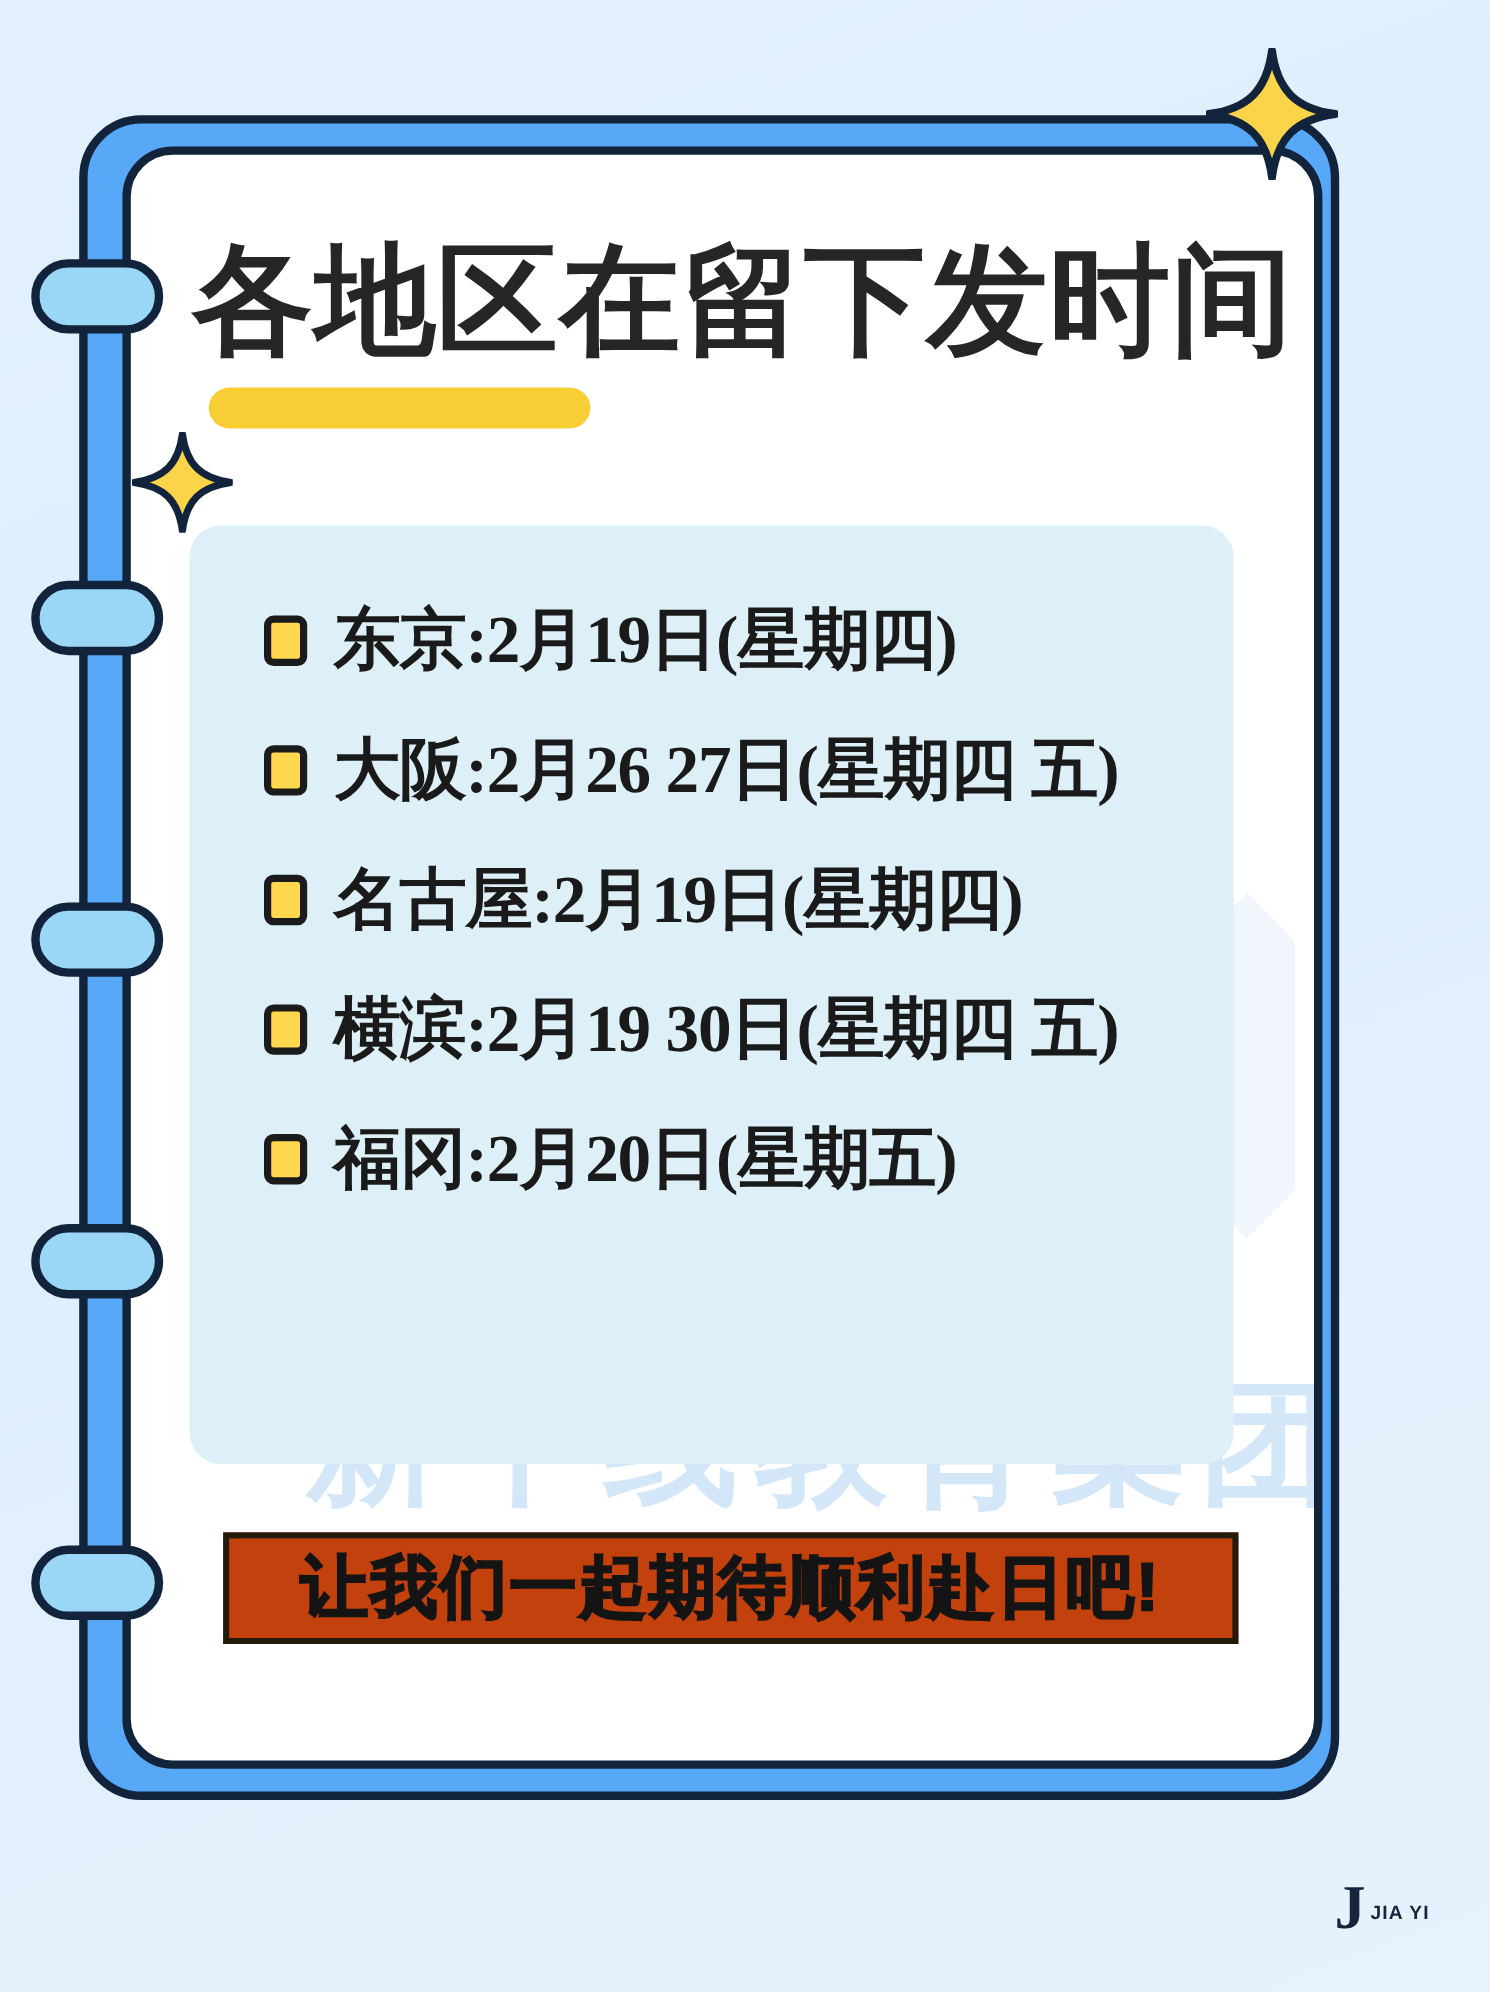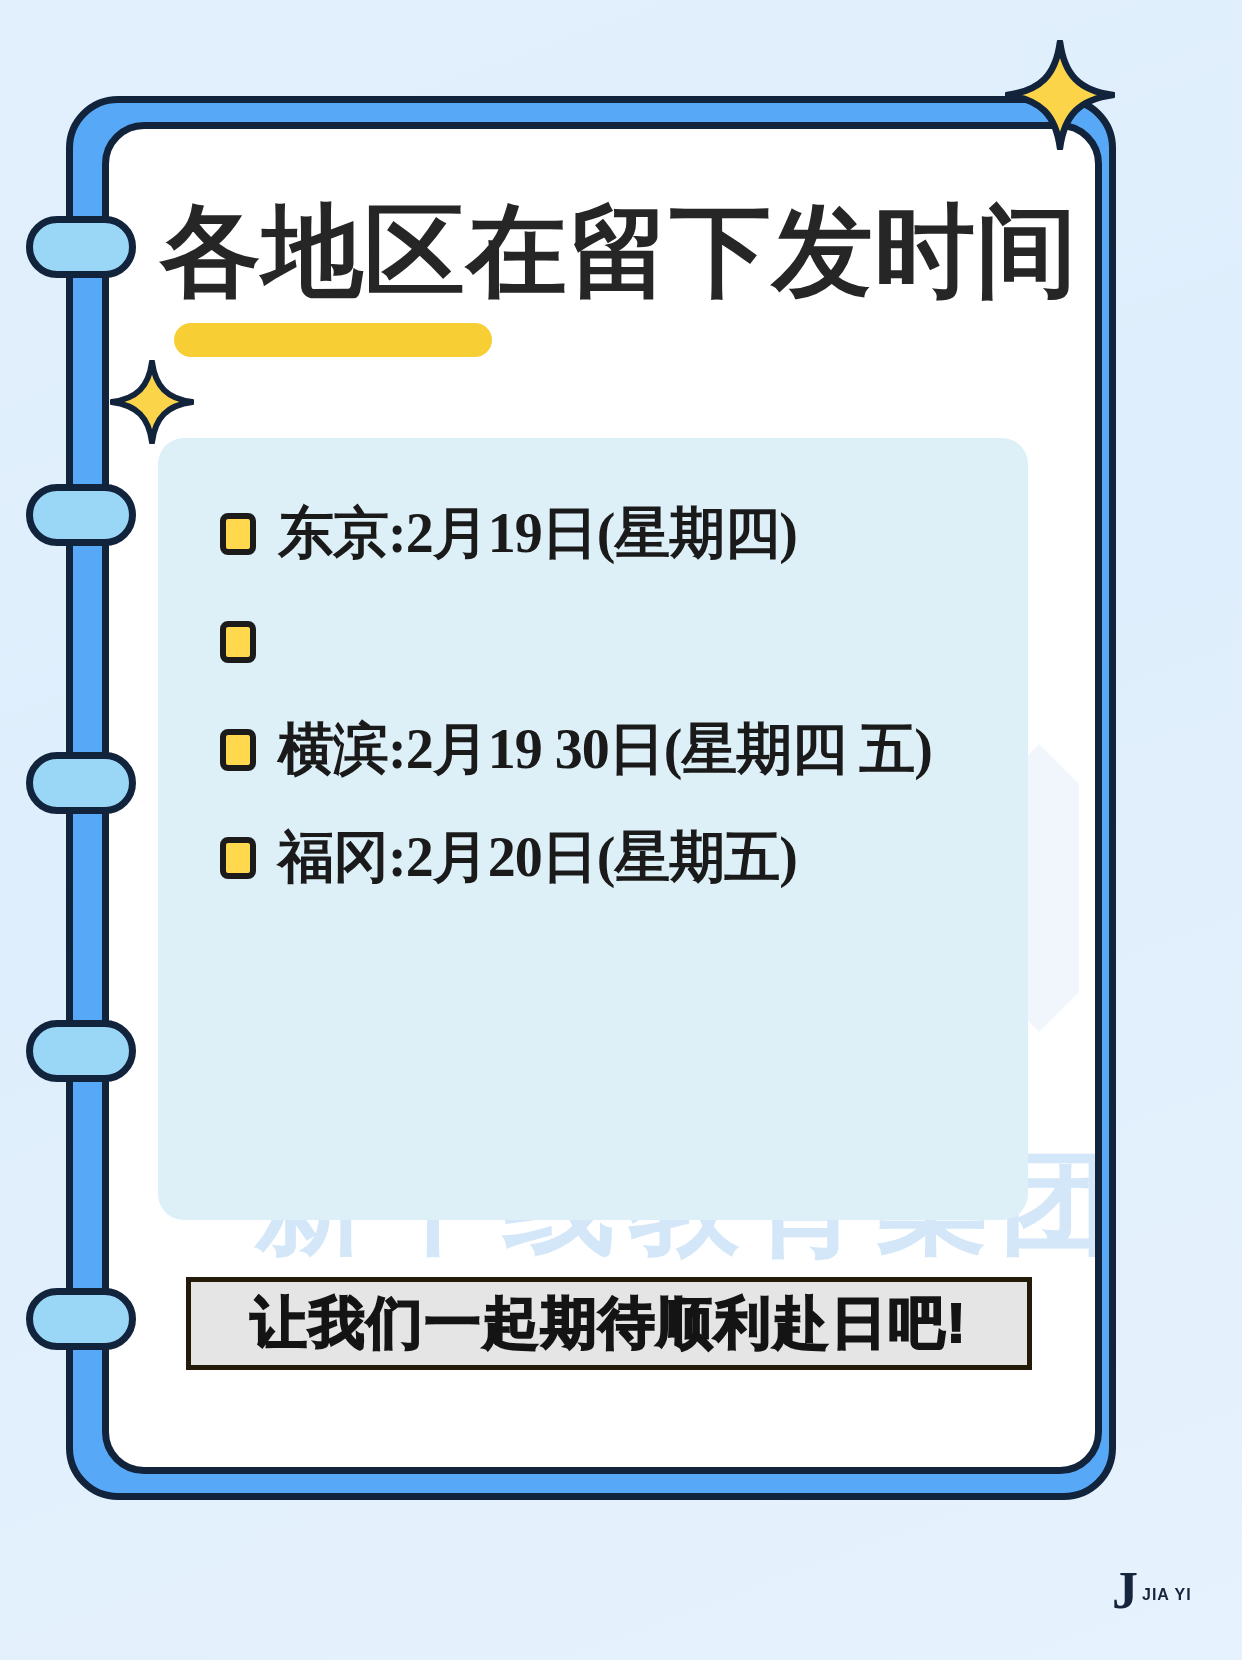--- a/index.html
+++ b/index.html
@@ -164,21 +164,21 @@
   }
   .item-text .rest { position: relative; z-index: 1; text-align: right; }
 
   
   #cta-banner {
     position: absolute;
     left: 186px;
     top: 1277px;
     width: 846px;
     height: 93px;
-    background: #e5e5e5;
+    background: #c2410c;
     border: 5px solid #231a0a;
     display: flex;
     align-items: center;
     justify-content: center;
   }
   #cta-text {
     font-size: 56px;
     font-weight: 900;
     color: #141414;
     letter-spacing: 2px;
@@ -253,23 +253,28 @@
   <div id="title-underline"></div>
 </div>
 
 <div id="list-panel">
 
   <div class="list-item">
     <span class="bullet-square"></span>
     <span class="item-text"><span class="hl">东京:2月19</span><span class="rest">日(星期四)</span></span>
   </div>
 
-
-  <div class="list-item">
-    <span class="bullet-square"></span>
+  <div class="list-item">
+    <span class="bullet-square"></span>
+    <span class="item-text"><span class="hl">大阪:2月26 27</span><span class="rest">日(星期四 五)</span></span>
+  </div>
+
+  <div class="list-item">
+    <span class="bullet-square"></span>
+    <span class="item-text"><span class="hl">名古屋:2月19</span><span class="rest">日(星期四)</span></span>
   </div>
 
   <div class="list-item">
     <span class="bullet-square"></span>
     <span class="item-text"><span class="hl">横滨:2月19 30</span><span class="rest">日(星期四 五)</span></span>
   </div>
 
   <div class="list-item">
     <span class="bullet-square"></span>
     <span class="item-text"><span class="hl">福冈:2月20</span><span class="rest">日(星期五)</span></span>

